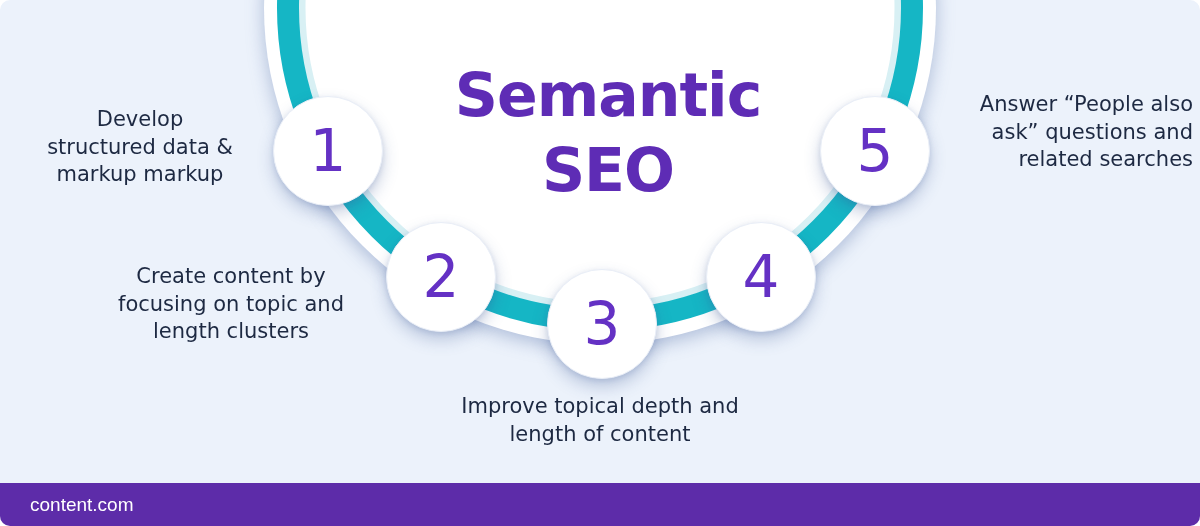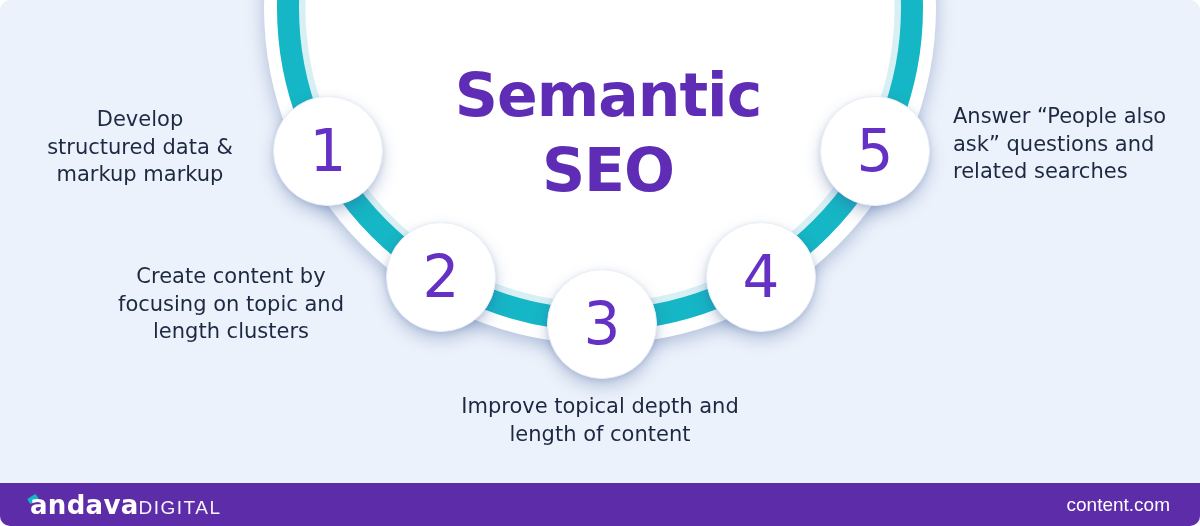--- a/index.html
+++ b/index.html
@@ -53,21 +53,21 @@
   .step-label{
     position:absolute;
     color:var(--text_dark,#1d2942);
     font-size:21px;line-height:27.5px;
     font-weight:500;
   }
   .l1{left:20px;top:106px;width:240px;text-align:center;}
   .l2{left:96px;top:263px;width:270px;text-align:center;}
   .l3{left:420px;top:393px;width:360px;text-align:center;}
   .l4{left:844px;top:262px;width:230px;text-align:left;}
-  .l5{left:953px;top:103px;width:240px;text-align:left;}
+  .l5{left:953px;top:91px;width:240px;text-align:right;}
 
   .footer{
     position:absolute;left:0;bottom:0;width:1200px;height:43px;
     background:var(--footer_purple,#5d2ca9);
     display:flex;align-items:center;justify-content:space-between;
     padding:0 30px;box-sizing:border-box;
   }
   .logo{position:relative;display:flex;align-items:baseline;color:#ffffff;}
   .logo-accent{
     position:absolute;left:-2px;top:4px;width:10px;height:6px;
@@ -138,20 +138,15 @@
 
     <div class="step-label l5">
       <div>Answer “People also</div>
       <div>ask” questions and</div>
       <div>related searches</div>
     </div>
 
   </div>
 
   <div class="footer">
-    <div class="logo">
-      <span class="logo-accent"></span>
-      <span class="logo-main">andava</span>
-      <span class="logo-suffix">DIGITAL</span>
-    </div>
     <div class="website">content.com</div>
   </div>
 </div>
 
 </body></html>

